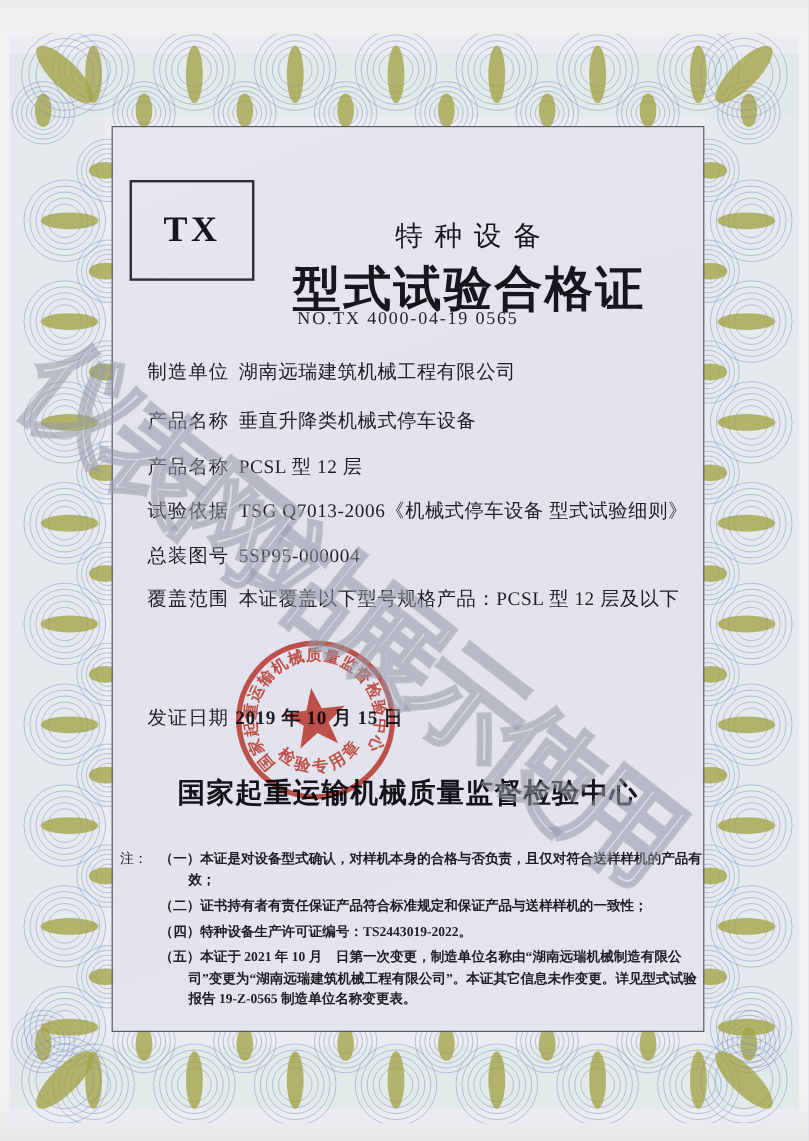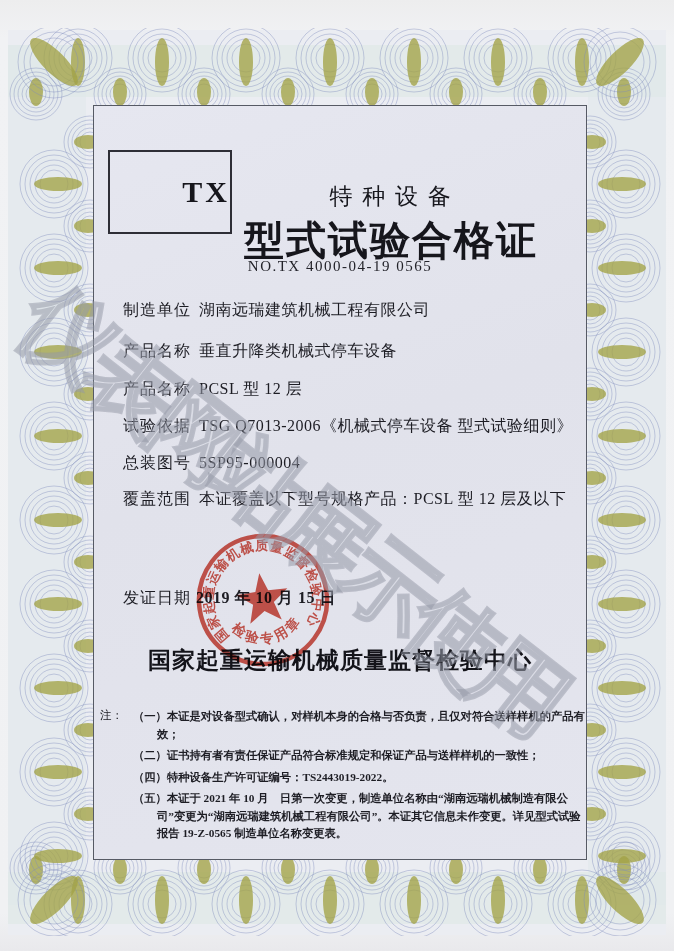--- a/index.html
+++ b/index.html
@@ -6,22 +6,22 @@
   body{background:#cfcfd4;font-family:"Liberation Serif","DejaVu Serif",serif;}
   .page{position:relative;width:674px;height:951px;overflow:hidden;
         background:linear-gradient(180deg,#ededee 0%,#f1f2f4 4%,#f0f1f3 96%,#e9e9ec 100%);}
   svg.border{position:absolute;left:0;top:0;z-index:1;}
   .gr{fill:none;stroke:#7e89bc;stroke-width:.8;opacity:.5;}
   .gl{fill:#a3a346;opacity:.78;}
   .inner-frame{position:absolute;left:93px;top:105px;width:494px;height:755px;z-index:2;
         background:linear-gradient(160deg,#e6e7f0 0%,#e1e2eb 45%,#e4e5ee 100%);
         border:1px solid #565a64;box-sizing:border-box;}
   .tx-box{position:absolute;left:108px;top:150px;width:100px;height:80px;z-index:3;
-        border:2px solid #2e2e36;display:flex;align-items:center;justify-content:flex-end;
-        font-size:30px;font-weight:bold;letter-spacing:3px;color:#16161c;padding-left:20px;}
+        border:2px solid #2e2e36;display:flex;align-items:center;justify-content:center;
+        font-size:30px;font-weight:bold;letter-spacing:3px;color:#16161c;}
   .title-wrap{position:absolute;left:210px;top:141px;width:362px;text-align:center;z-index:3;color:#16161c;margin-top:40px;}
   .title-small{font-size:23px;letter-spacing:2px;margin-bottom:6px;}
   .title-main{font-size:40px;font-weight:bold;letter-spacing:2px;line-height:1.15;}
   .cert-no{position:absolute;left:93px;top:258px;width:494px;text-align:center;z-index:3;
         font-size:15px;letter-spacing:1.5px;color:#23232a;}
   .field{position:absolute;left:123px;z-index:3;font-size:16px;color:#1d1d24;white-space:nowrap;}
   .flabel{display:inline-block;width:72px;letter-spacing:1px;font-family:Liberation Mono, monospace;}
   .fvalue{letter-spacing:.5px;}
   .r1{top:300px}.r2{top:341px}.r3{top:379px}.r4{top:416px}.r5{top:453px}.r6{top:489px}
   .conclusion{position:absolute;left:108px;top:516px;width:478px;z-index:3;

